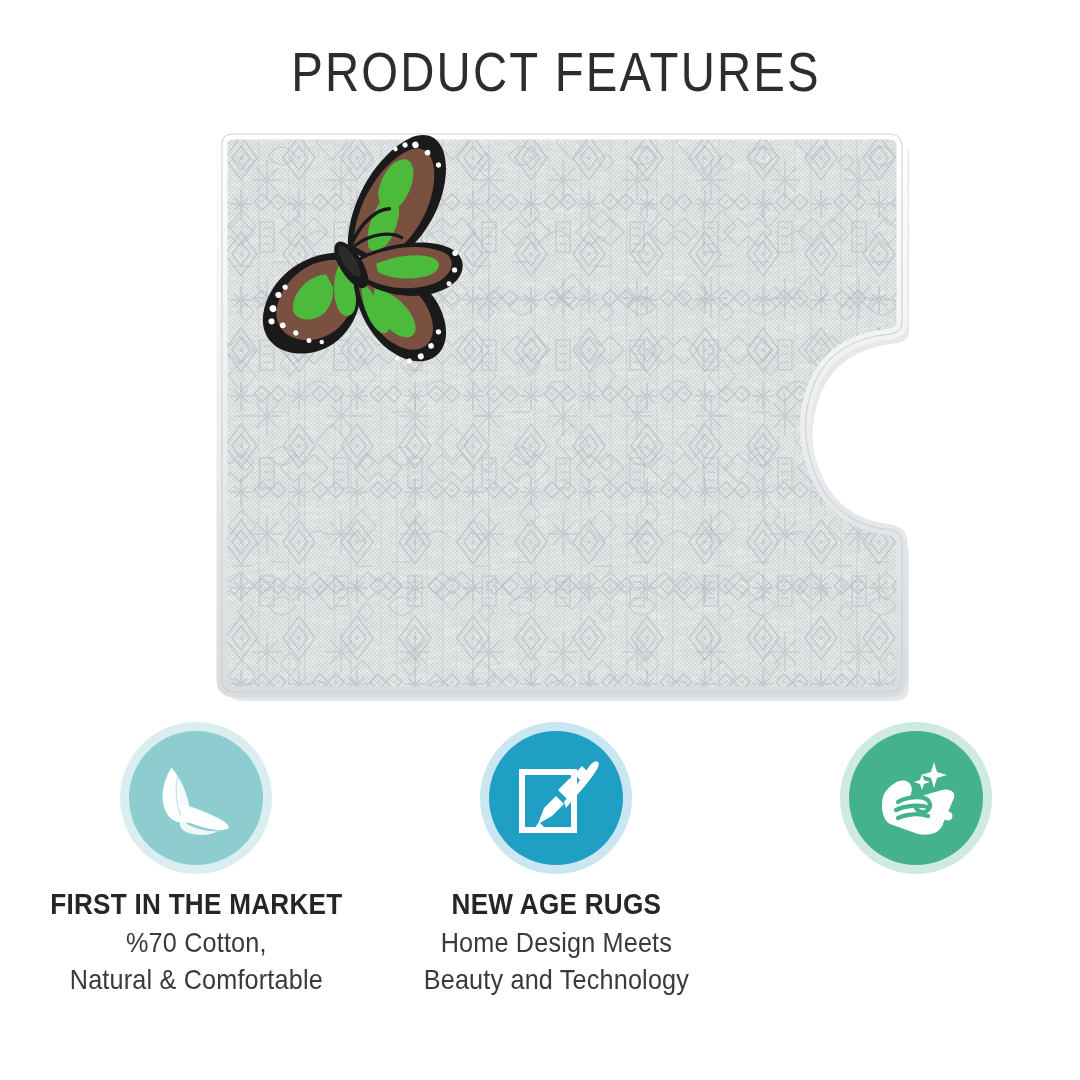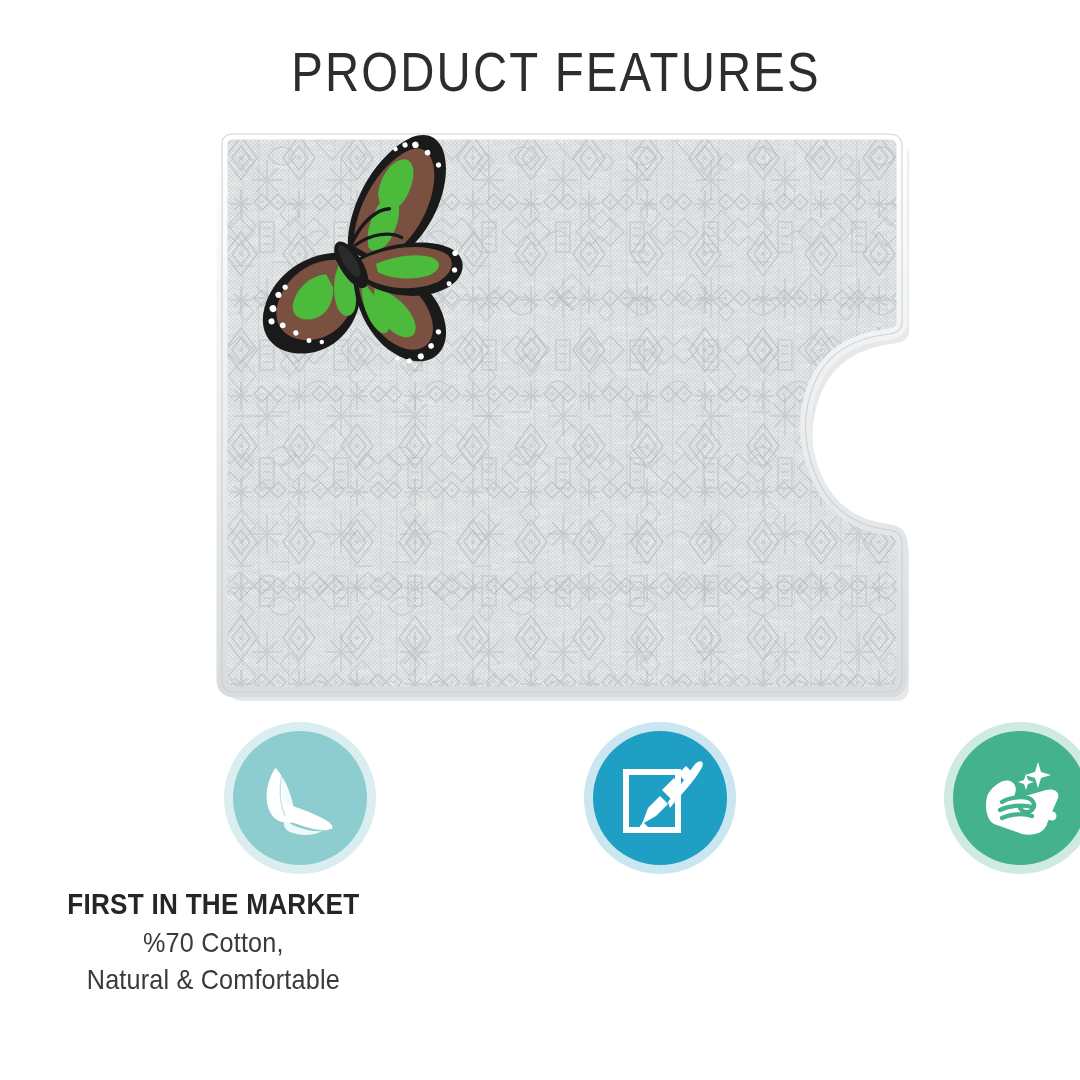--- a/index.html
+++ b/index.html
@@ -34,21 +34,21 @@
   }
   .product svg{display:block;width:700px;height:576px;}
 
   
   .features{
     position:absolute;left:0;top:722px;width:1080px;height:358px;
     display:flex;flex-direction:row;
   }
   .feature{
     flex:1 1 33.333%;
-    display:flex;flex-direction:column;align-items:flex-end;
+    display:flex;flex-direction:column;align-items:center;
   }
   .badge{
     position:relative;
     width:152px;height:152px;border-radius:50%;
     display:flex;align-items:center;justify-content:center;
     flex:0 0 auto;
   }
   .badge .ring{
     position:absolute;left:0;top:0;width:152px;height:152px;border-radius:50%;
   }
@@ -329,20 +329,25 @@
               <path d="M50 40 L62 28 L72 38 L60 50 Z"></path>
               <path d="M66 24 L74 16 L84 26 L76 34 Z"></path>
               <path d="M42 62 L48 56 L54 62 L46 70 Z" opacity="0"></path>
 
               <path d="M56 52 C62 44 74 28 80 18 C84 12 88 10 90 12
                        C92 14 90 18 86 24 C78 36 64 50 58 58 Z"></path>
             </g>
           </svg>
         </div>
       </div>
+      <div class="caption">
+        <div class="cap-head">NEW AGE RUGS</div>
+        <div class="cap-line">Home Design Meets</div>
+        <div class="cap-line">Beauty and Technology</div>
+      </div>
     </div>
 
     <div class="feature">
       <div class="badge">
         <div class="ring" style="background:#cfeae0"></div>
         <div class="disc" style="background:#43b28d"></div>
         <div class="glyph">
           <svg viewBox="0 0 96 96" xmlns="http://www.w3.org/2000/svg">
             <g fill="#ffffff">
 

